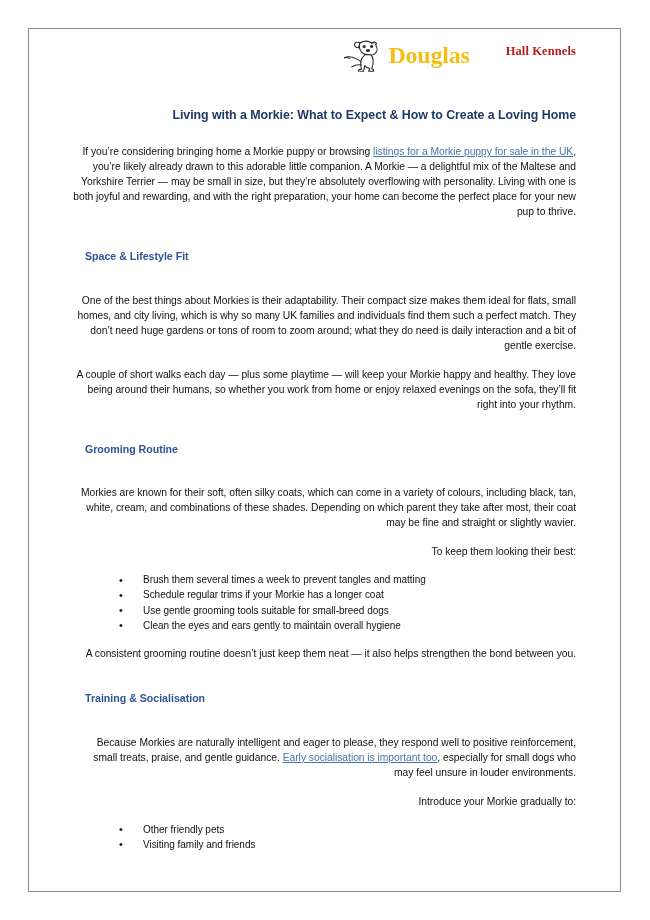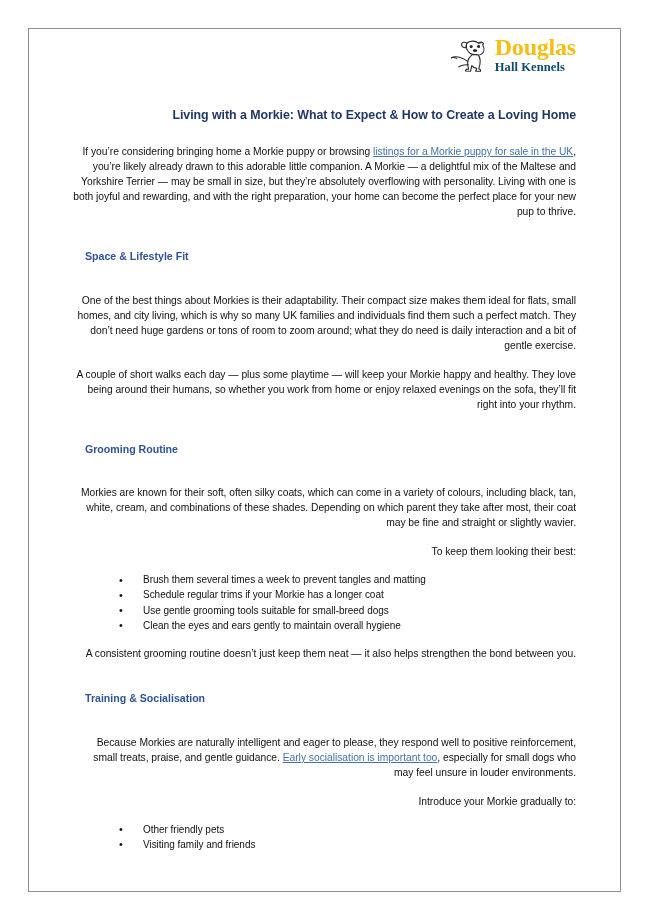--- a/index.html
+++ b/index.html
@@ -58,37 +58,38 @@
     gap: 3px;
   }
   .logo-mark {
     width: 44px;
     height: 40px;
     flex: 0 0 auto;
     display: block;
   }
   .logo-words {
     display: flex;
-    flex-direction: column;
+    flex-direction: row;
     align-items: flex-start;
     line-height: 1;
+    gap: 36px;
   }
   .logo-primary {
     font-family: "Liberation Serif", serif;
     font-weight: bold;
     font-size: 24px;
     color: #f2bf12;
     letter-spacing: -0.2px;
     line-height: 1;
   }
   .logo-secondary {
     font-family: "Liberation Serif", serif;
     font-weight: bold;
     font-size: 12.5px;
-    color: #0c4a6e;
+    color: #b91c1c;
     letter-spacing: 0.1px;
     line-height: 1.25;
     margin-top: 1px;
   }
 
   
   .doc-title {
     text-align: right;
     color: #1f3864;
     font-size: 12.4px;

